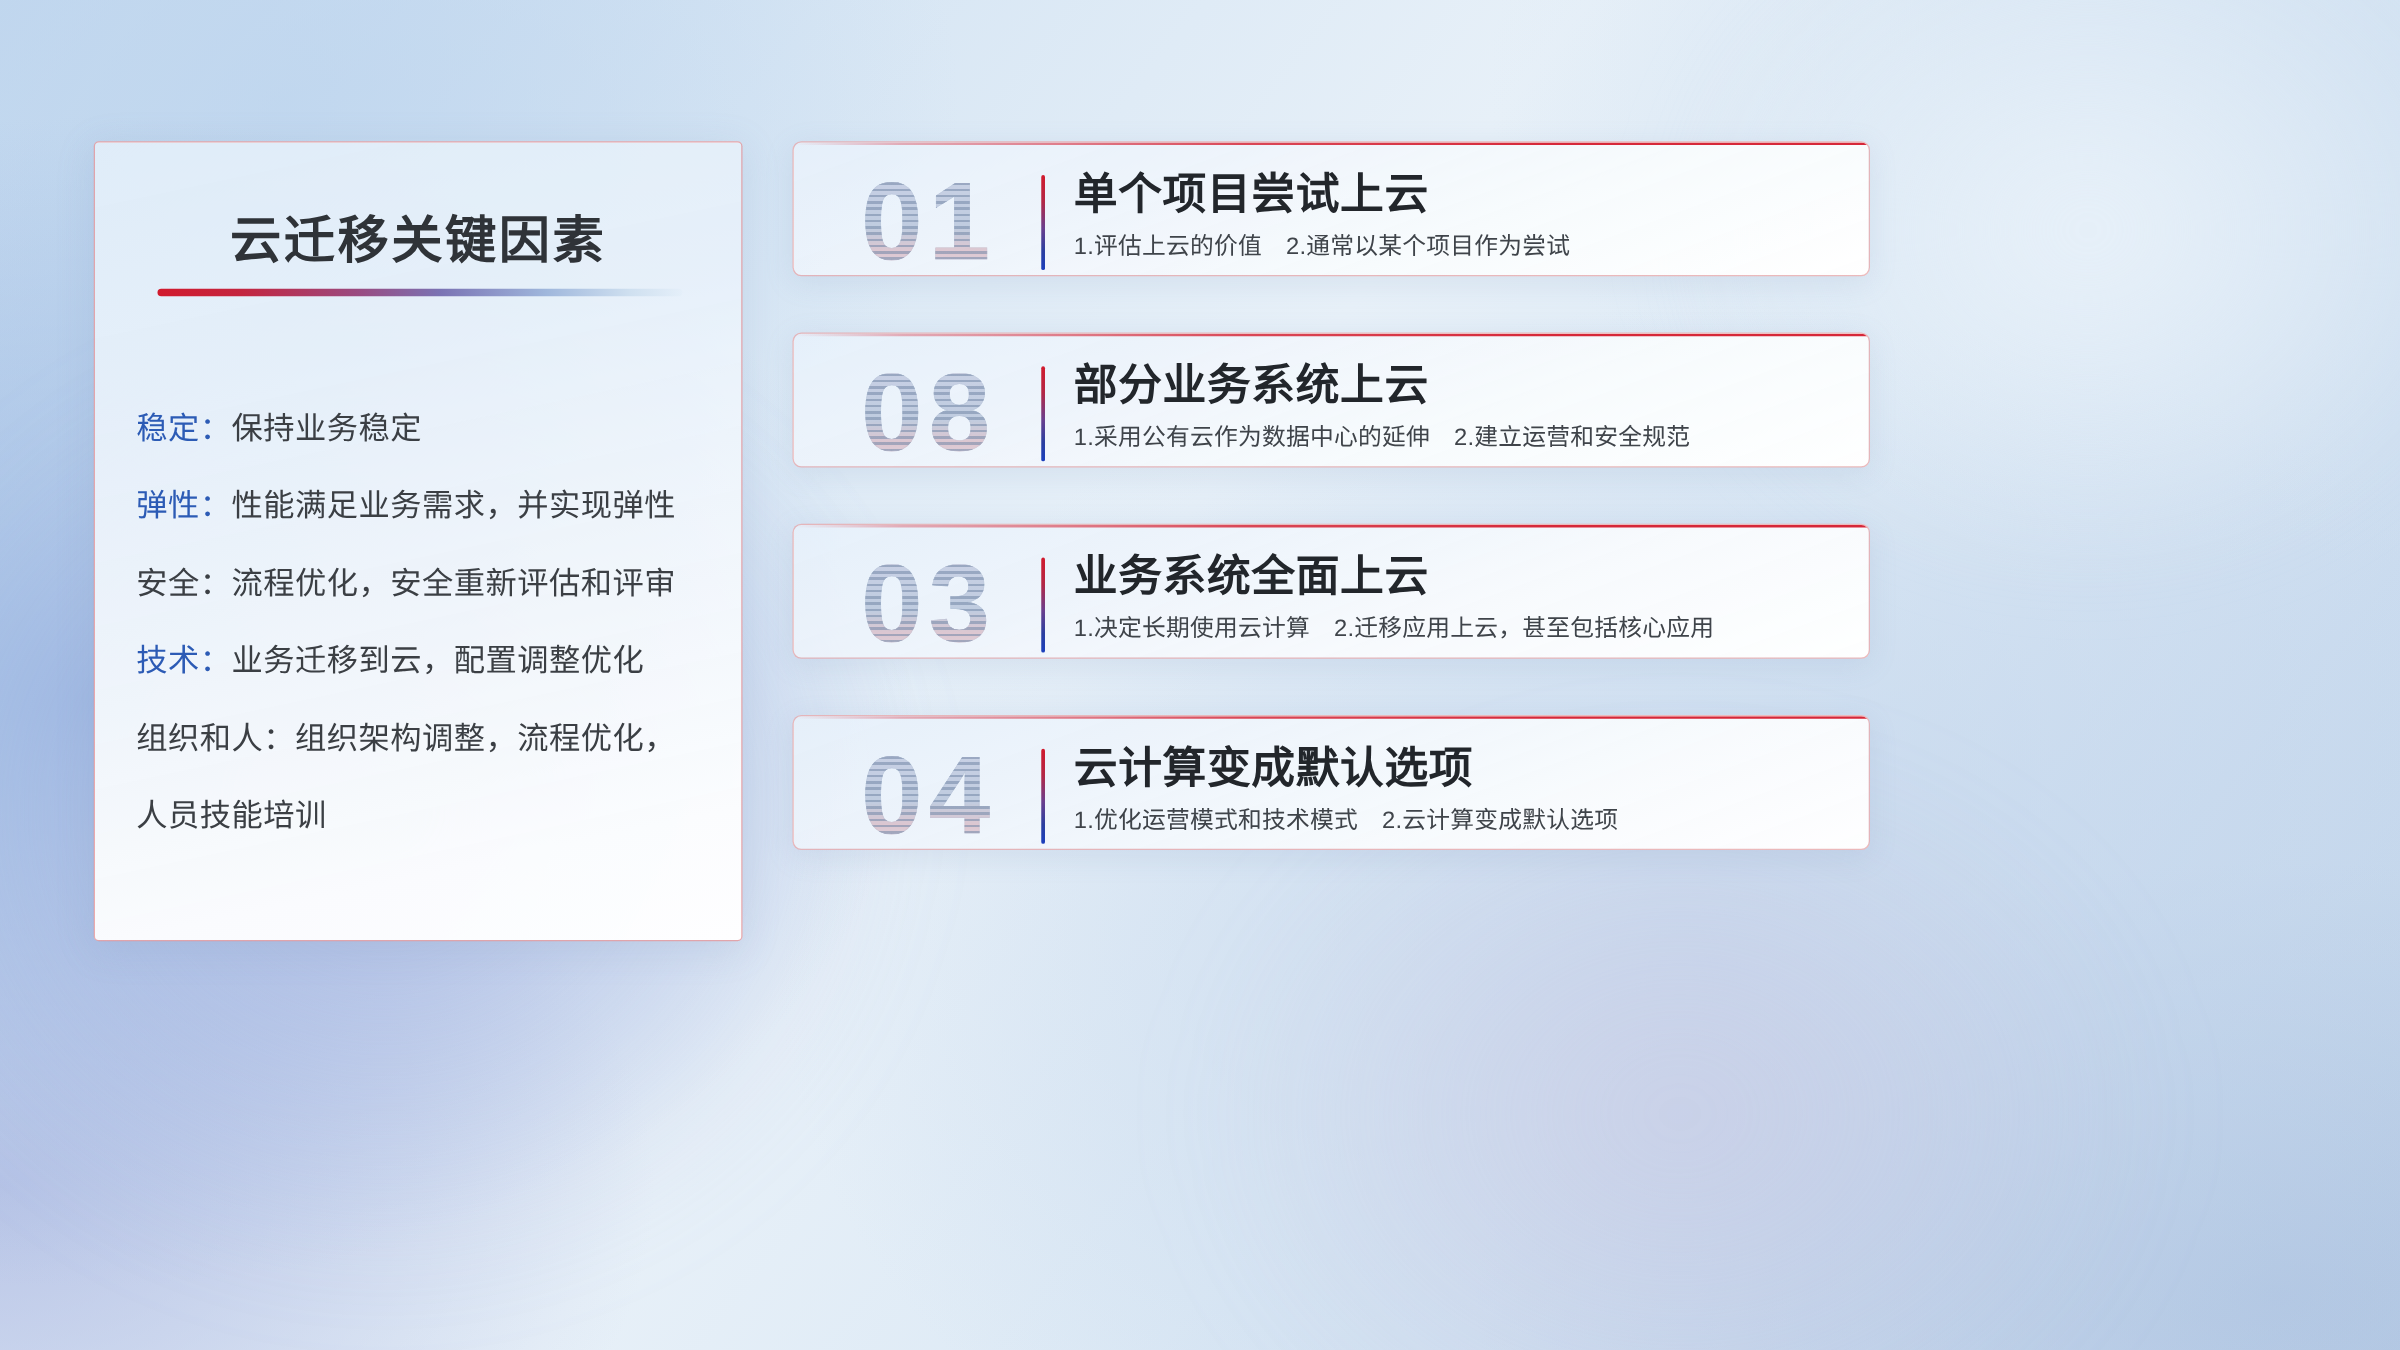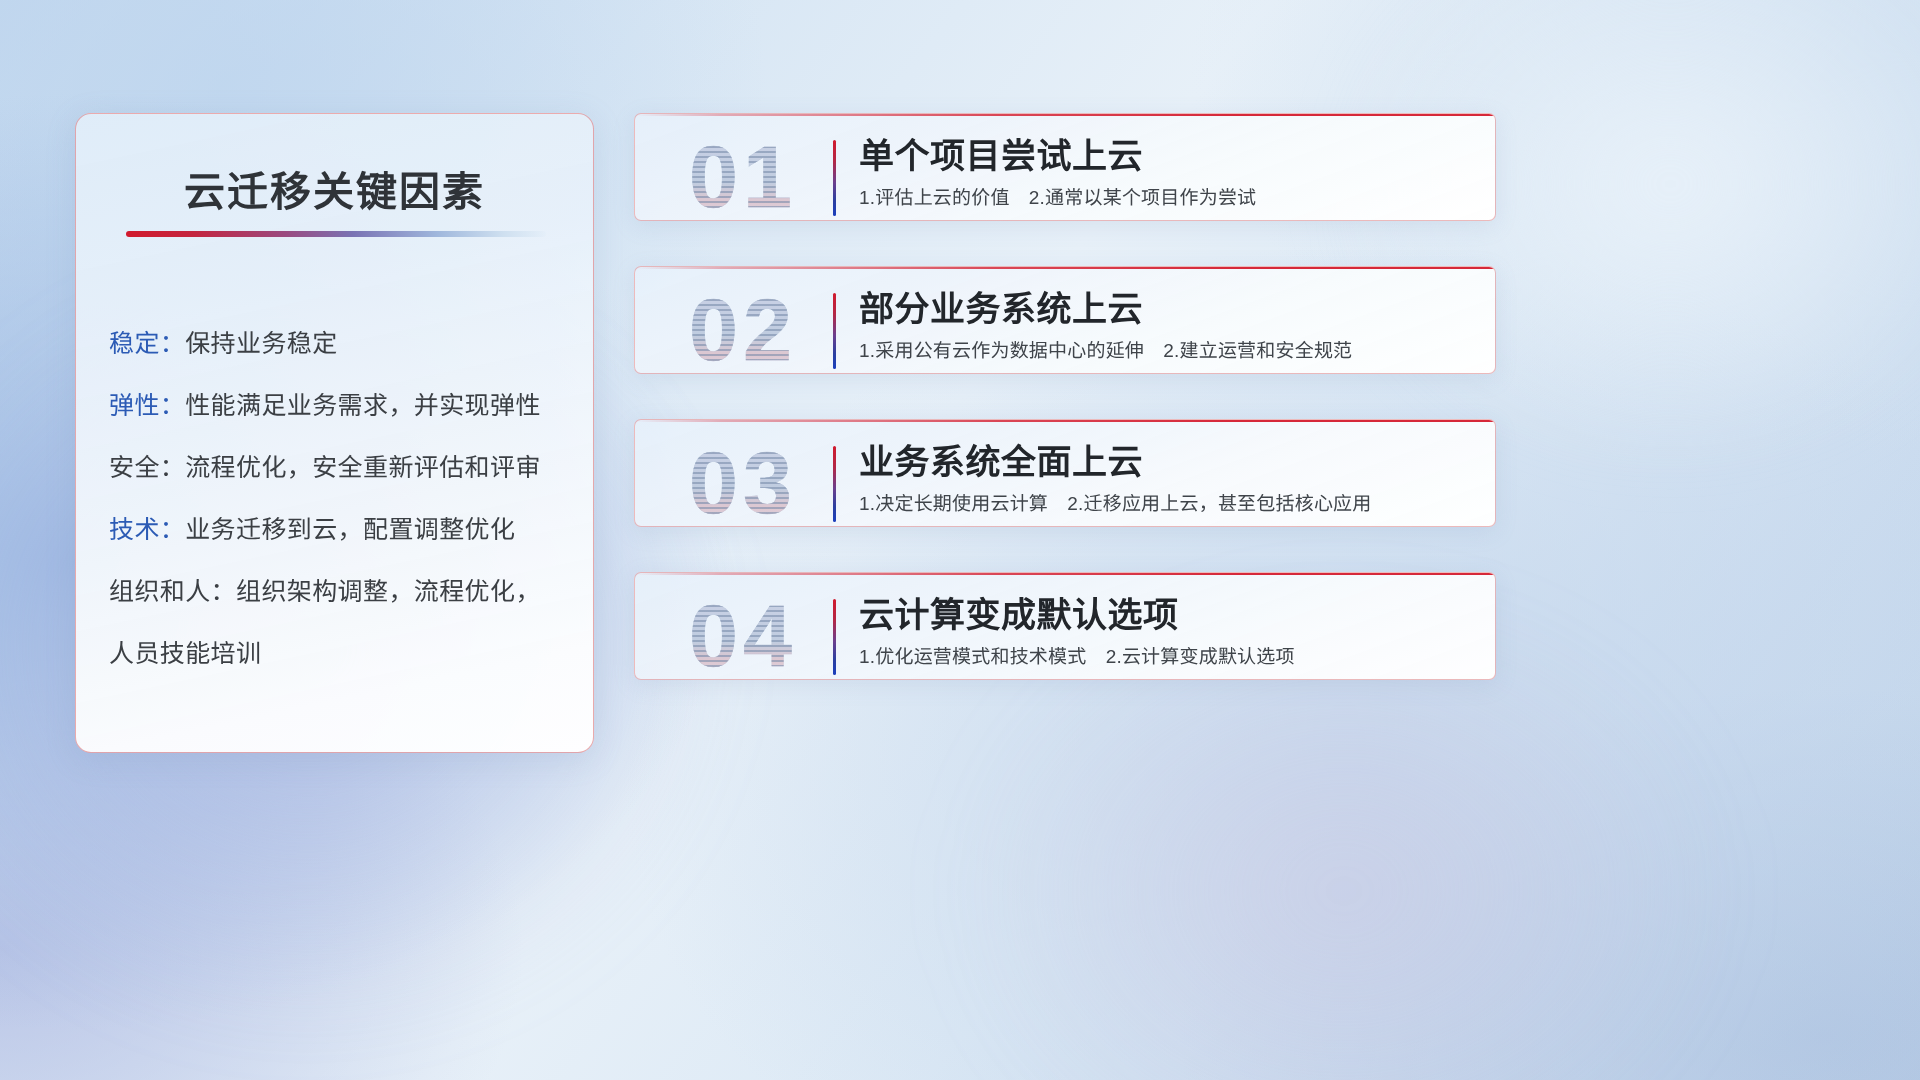--- a/index.html
+++ b/index.html
@@ -58,21 +58,21 @@
     inset: 0;
   }
 
   
   .left-panel {
     position: absolute;
     left: 75px;
     top: 113px;
     width: 519px;
     height: 640px;
-    border-radius: 16px;
+    border-radius: 4px;
     border: 1.5px solid rgba(222,120,122,0.62);
     background: linear-gradient(168deg,
                 rgba(226,238,249,0.92) 0%,
                 rgba(232,241,250,0.93) 28%,
                 rgba(244,248,252,0.95) 62%,
                 rgba(252,253,254,0.97) 86%,
                 rgba(255,255,255,0.97) 100%);
     box-shadow: 0 6px 30px rgba(120,150,190,0.18);
     overflow: hidden;
   }
@@ -259,21 +259,21 @@
   <section class="cards">
       <article class="card">
         <div class="card-num">01</div>
         <div class="card-divider"></div>
         <div class="card-body">
           <div class="card-title">单个项目尝试上云</div>
           <div class="card-sub">1.评估上云的价值　2.通常以某个项目作为尝试</div>
         </div>
       </article>
       <article class="card">
-        <div class="card-num">02</div>
+        <div class="card-num">08</div>
         <div class="card-divider"></div>
         <div class="card-body">
           <div class="card-title">部分业务系统上云</div>
           <div class="card-sub">1.采用公有云作为数据中心的延伸　2.建立运营和安全规范</div>
         </div>
       </article>
       <article class="card">
         <div class="card-num">03</div>
         <div class="card-divider"></div>
         <div class="card-body">

